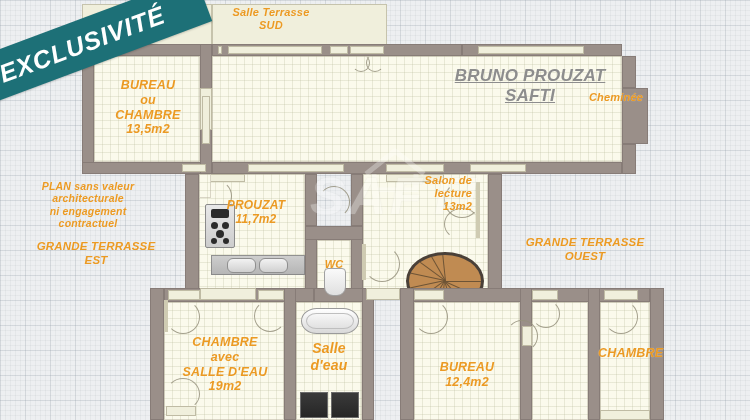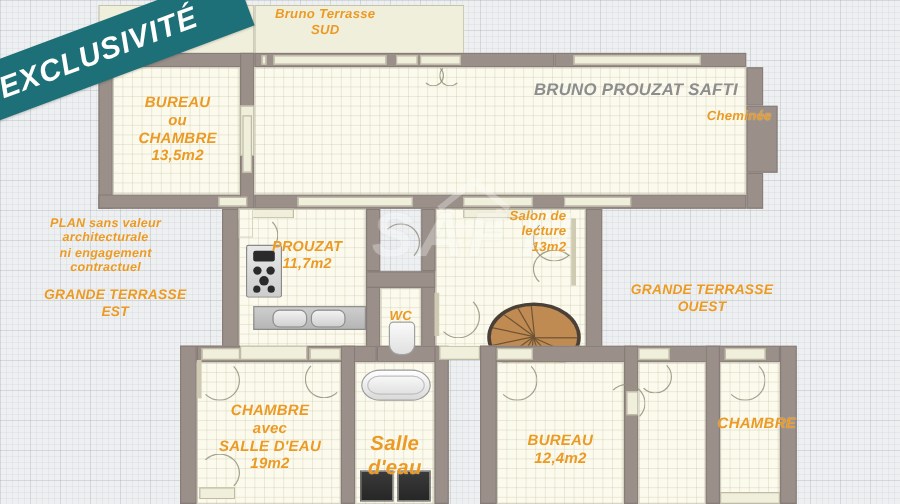--- a/index.html
+++ b/index.html
@@ -352,44 +352,44 @@
 lecture
 13m2</div>
 
   <div class="lbl" style="left:314px;top:258px;width:40px;font-size:11px;">WC</div>
 
   <div class="lbl" style="left:166px;top:335px;width:118px;font-size:12.5px;">CHAMBRE
 avec
 SALLE D'EAU
 19m2</div>
 
-  <div class="lbl" style="left:298px;top:360px;width:62px;font-size:17px;">Salle
+  <div class="lbl" style="left:298px;top:340px;width:62px;font-size:14px;">Salle
 d'eau</div>
 
   <div class="lbl" style="left:416px;top:360px;width:102px;font-size:12.5px;">BUREAU
 12,4m2</div>
 
 
   <div class="lbl" style="left:598px;top:346px;width:56px;font-size:12.5px;">CHAMBRE</div>
 
-  <div class="lbl" style="left:212px;top:6px;width:118px;font-size:11px;">Bruno Terrasse
+  <div class="lbl" style="left:212px;top:6px;width:118px;font-size:11px;">Salle Terrasse
 SUD</div>
 
   <div class="lbl" style="left:580px;top:91px;width:72px;font-size:11px;font-style:italic;">Cheminée</div>
 
   <div class="lbl" style="left:22px;top:240px;width:148px;font-size:11.5px;">GRANDE TERRASSE
 EST</div>
 
   <div class="lbl" style="left:512px;top:236px;width:146px;font-size:11.5px;">GRANDE TERRASSE
 OUEST</div>
 
   <div class="lbl" style="left:14px;top:180px;width:148px;font-size:10.5px;">PLAN sans valeur
 architecturale
 ni engagement
 contractuel</div>
 
-  <div class="lbl gray" style="left:440px;top:66px;width:180px;font-size:14px;">BRUNO PROUZAT SAFTI</div>
+  <div class="lbl gray" style="left:440px;top:66px;width:180px;font-size:17px;text-decoration:underline;">BRUNO PROUZAT SAFTI</div>
 
   <div id="ribbon">
     <span>EXCLUSIVITÉ</span>
   </div>
 
 </div>
 
 </body></html>

